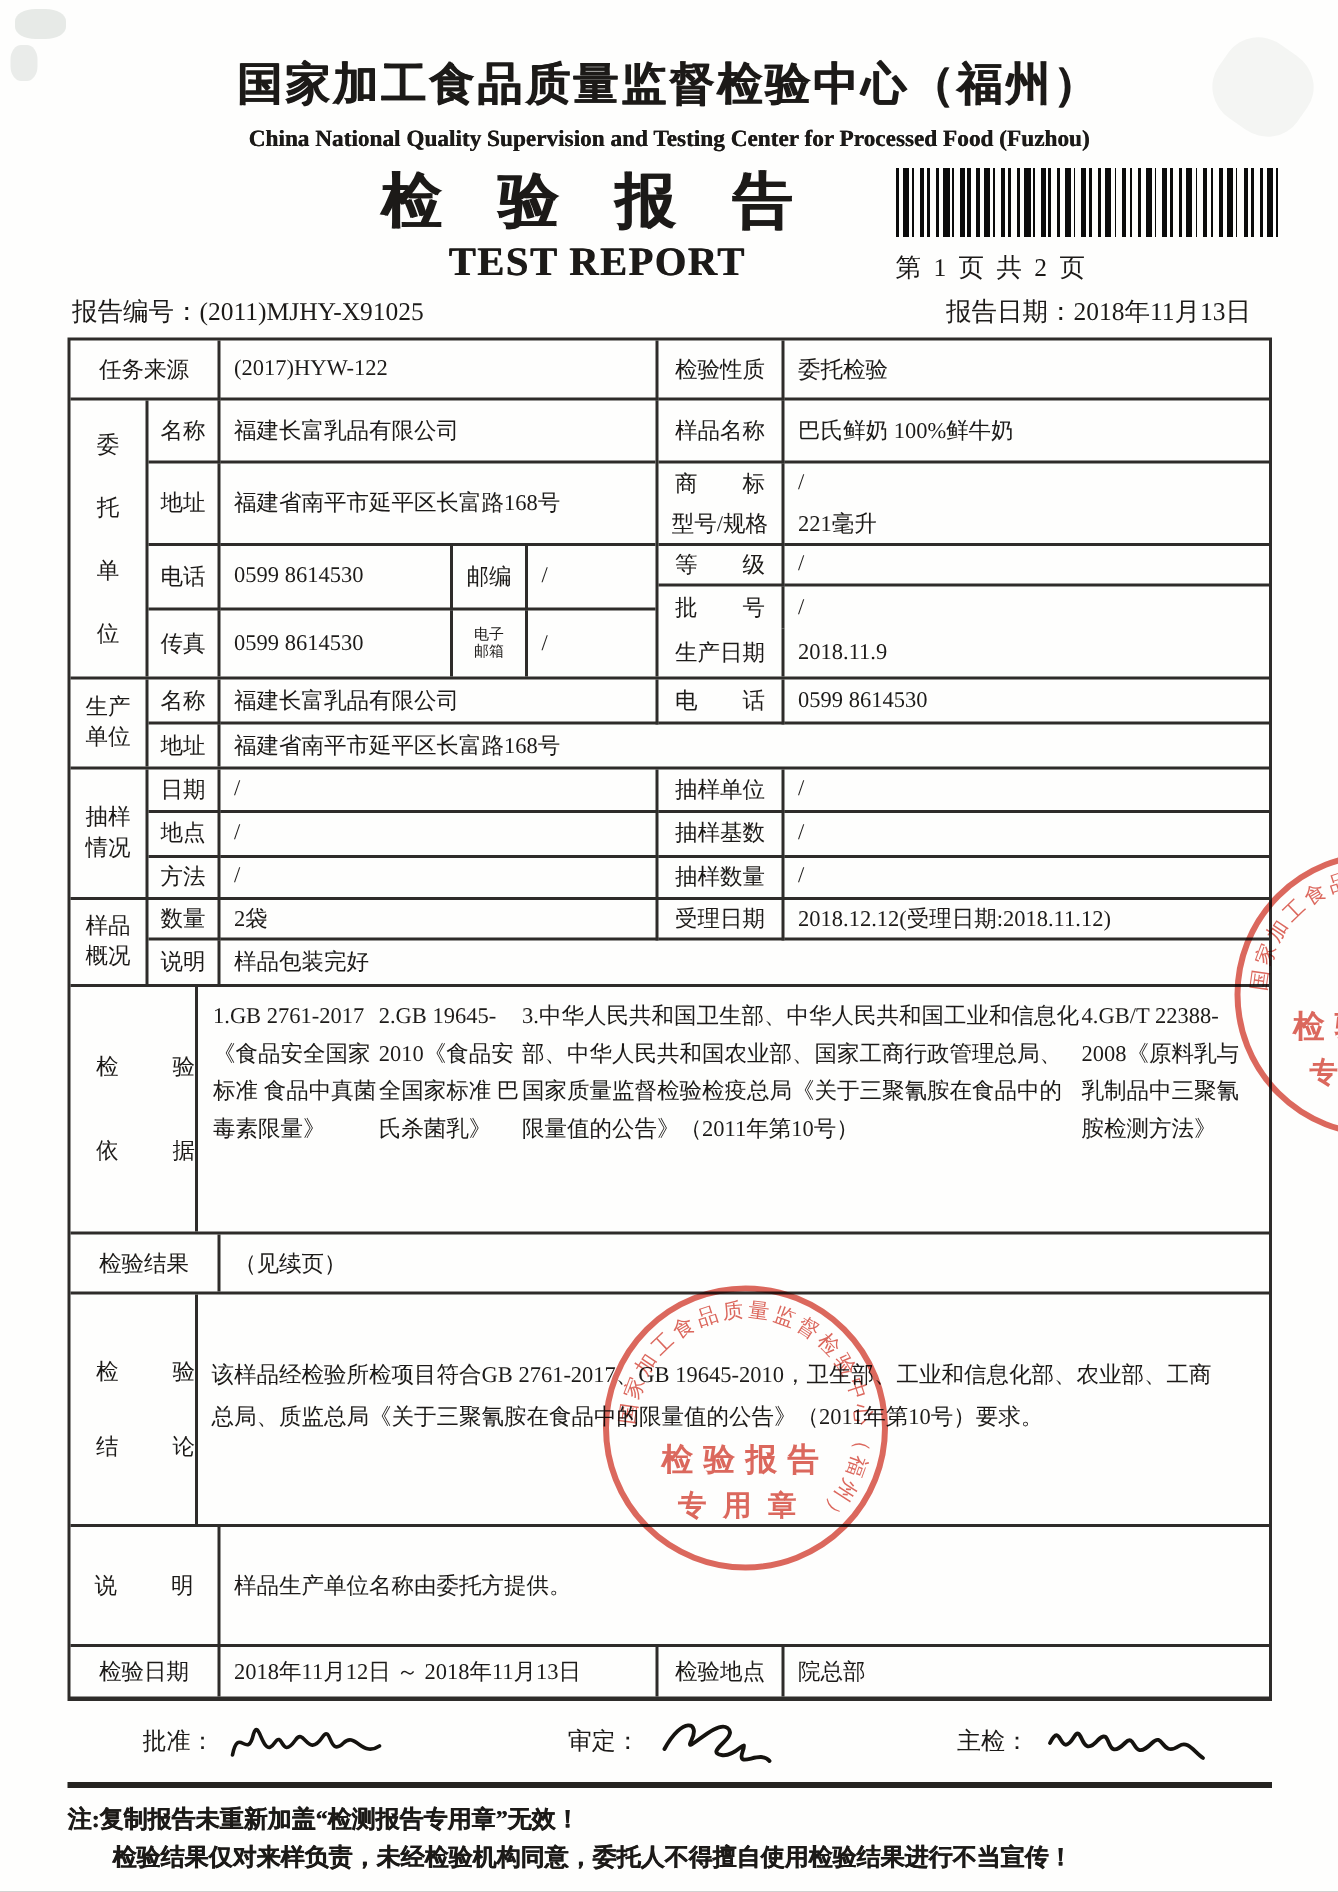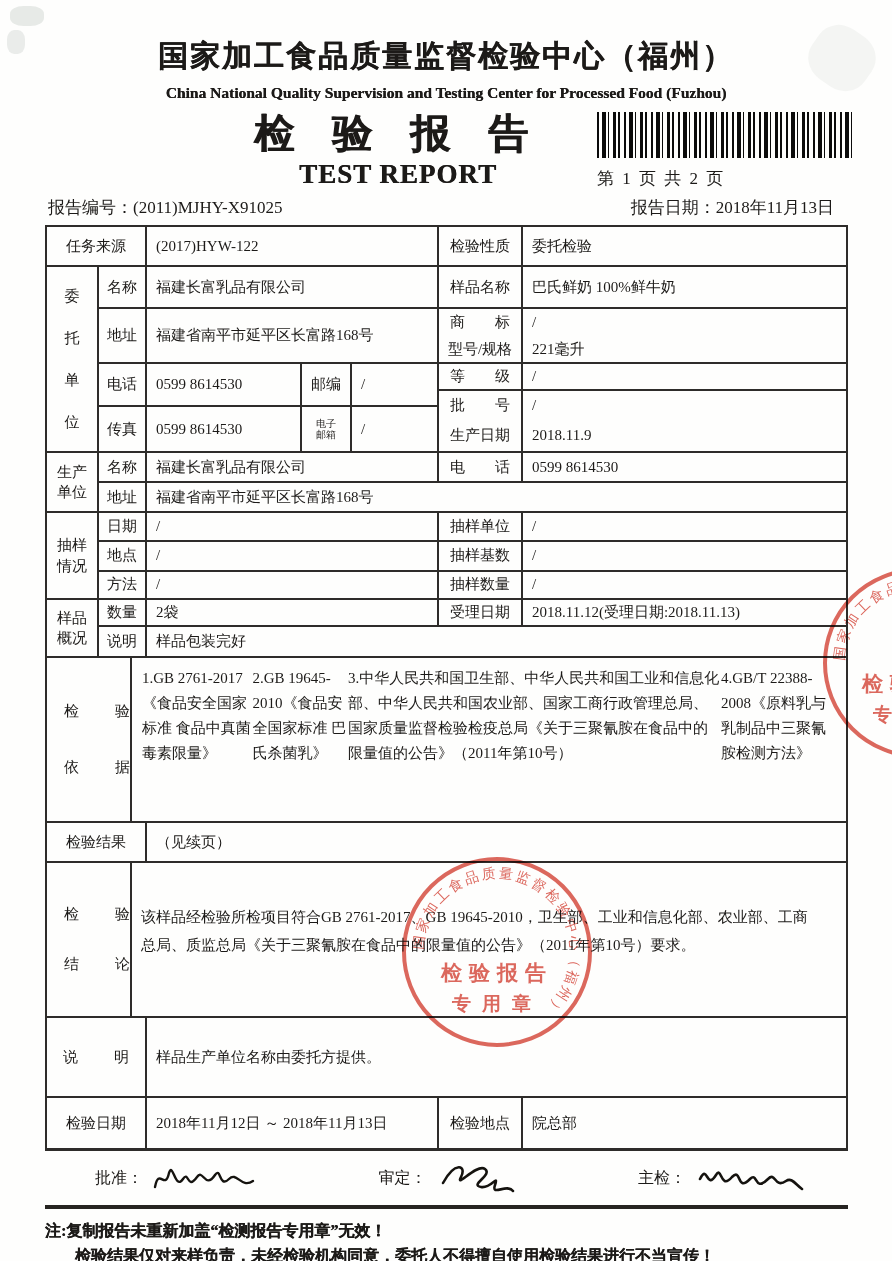--- a/index.html
+++ b/index.html
@@ -218,21 +218,21 @@
     <div class="trow" style="height:58px; border-top:2px solid var(--ln)">
       <div class="vstrip two-line w52 br">
         <span>样品</span>
           <span>概况</span>
       </div>
       <div class="col grow">
         <div class="r" style="height:28px">
           <div class="cell lab w48 br bb">数量</div>
           <div class="cell val w292 br bb">2袋</div>
           <div class="cell lab w84 br bb">受理日期</div>
-          <div class="cell val grow bb">2018.11.12(受理日期:2018.11.13)</div>
+          <div class="cell val grow bb">2018.12.12(受理日期:2018.11.12)</div>
         </div>
         <div class="r" style="height:30px">
           <div class="cell lab w48 br">说明</div>
           <div class="cell val grow">样品包装完好</div>
         </div>
       </div>
     </div>
 
     <div class="trow" style="height:165px; border-top:2px solid var(--ln)">
       <div class="cell lab w100 br lab2x2">
@@ -260,21 +260,21 @@
       <div class="cell grow concl-val">该样品经检验所检项目符合GB 2761-2017、GB 19645-2010，卫生部、工业和信息化部、农业部、工商总局、质监总局《关于三聚氰胺在食品中的限量值的公告》（2011年第10号）要求。</div>
     </div>
 
     <div class="trow" style="height:80px; border-top:2px solid var(--ln)">
       <div class="cell lab w100 br">
           <span class="spread sp66">说  明</span>
         </div>
       <div class="cell val grow">样品生产单位名称由委托方提供。</div>
     </div>
 
-    <div class="trow" style="height:52px; border-top:2px solid var(--ln)">
+    <div class="trow" style="height:35px; border-top:2px solid var(--ln)">
       <div class="cell lab w100 br">检验日期</div>
       <div class="cell val w292 br">2018年11月12日 ～ 2018年11月13日</div>
       <div class="cell lab w84 br">检验地点</div>
       <div class="cell val grow">院总部</div>
     </div>
   </div>
 
   <div class="sigband">
     <div class="sigitem">
       <span>批准：</span>

